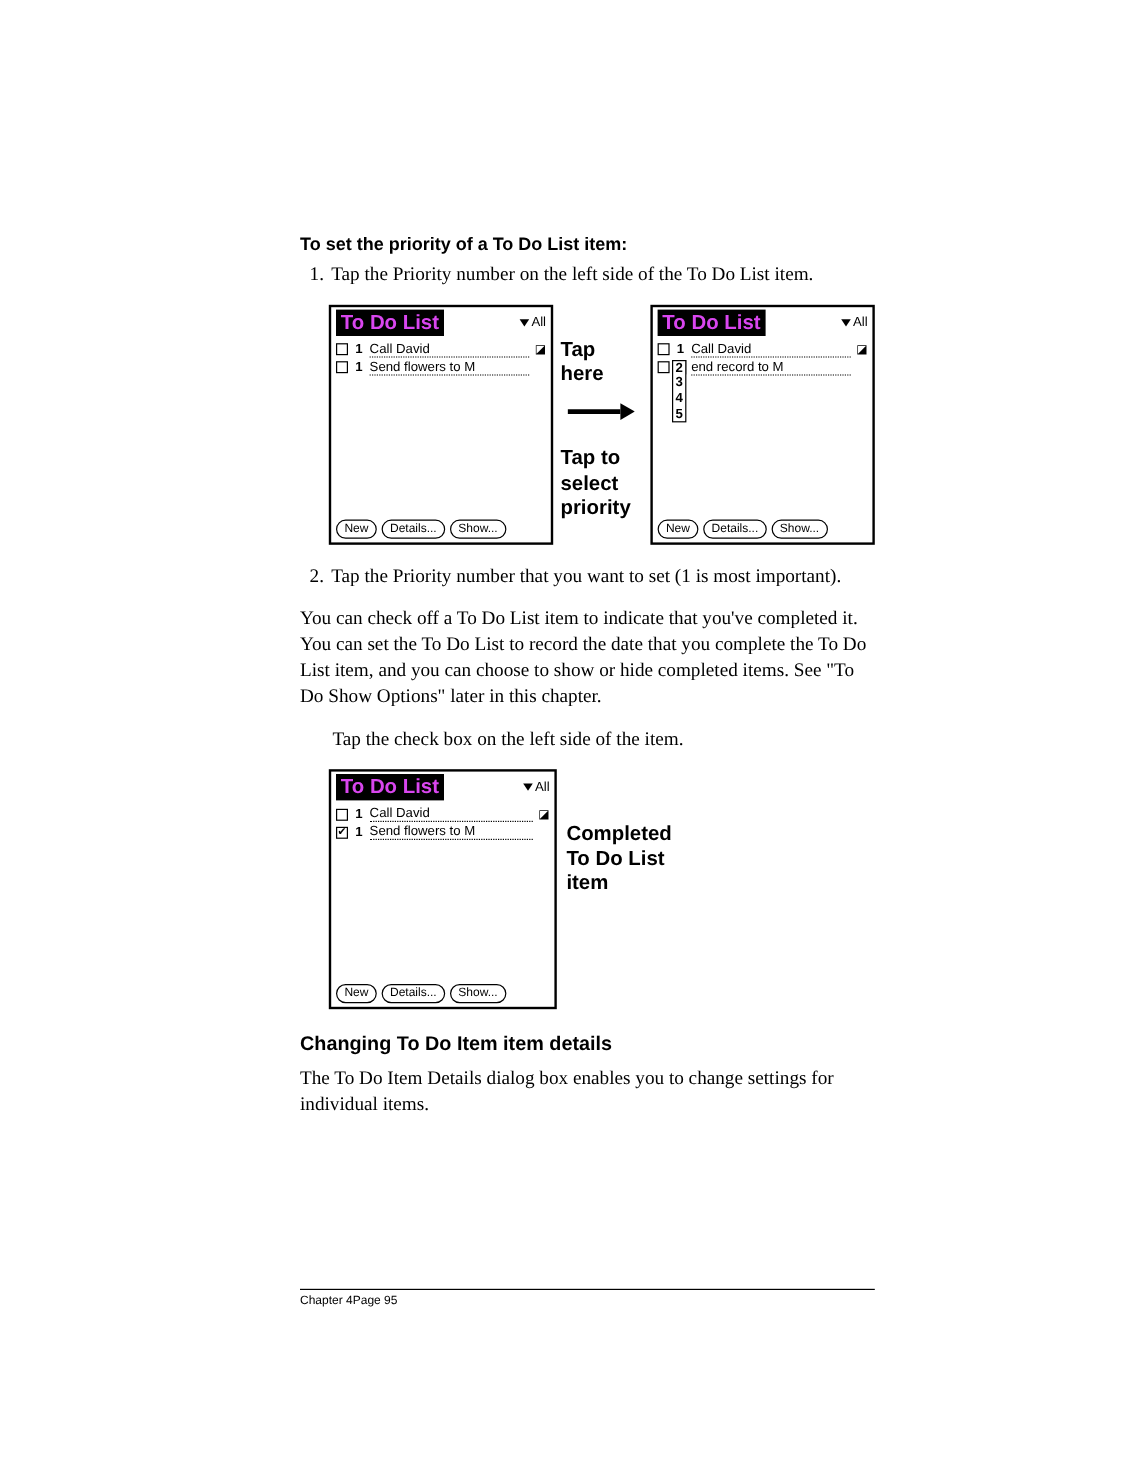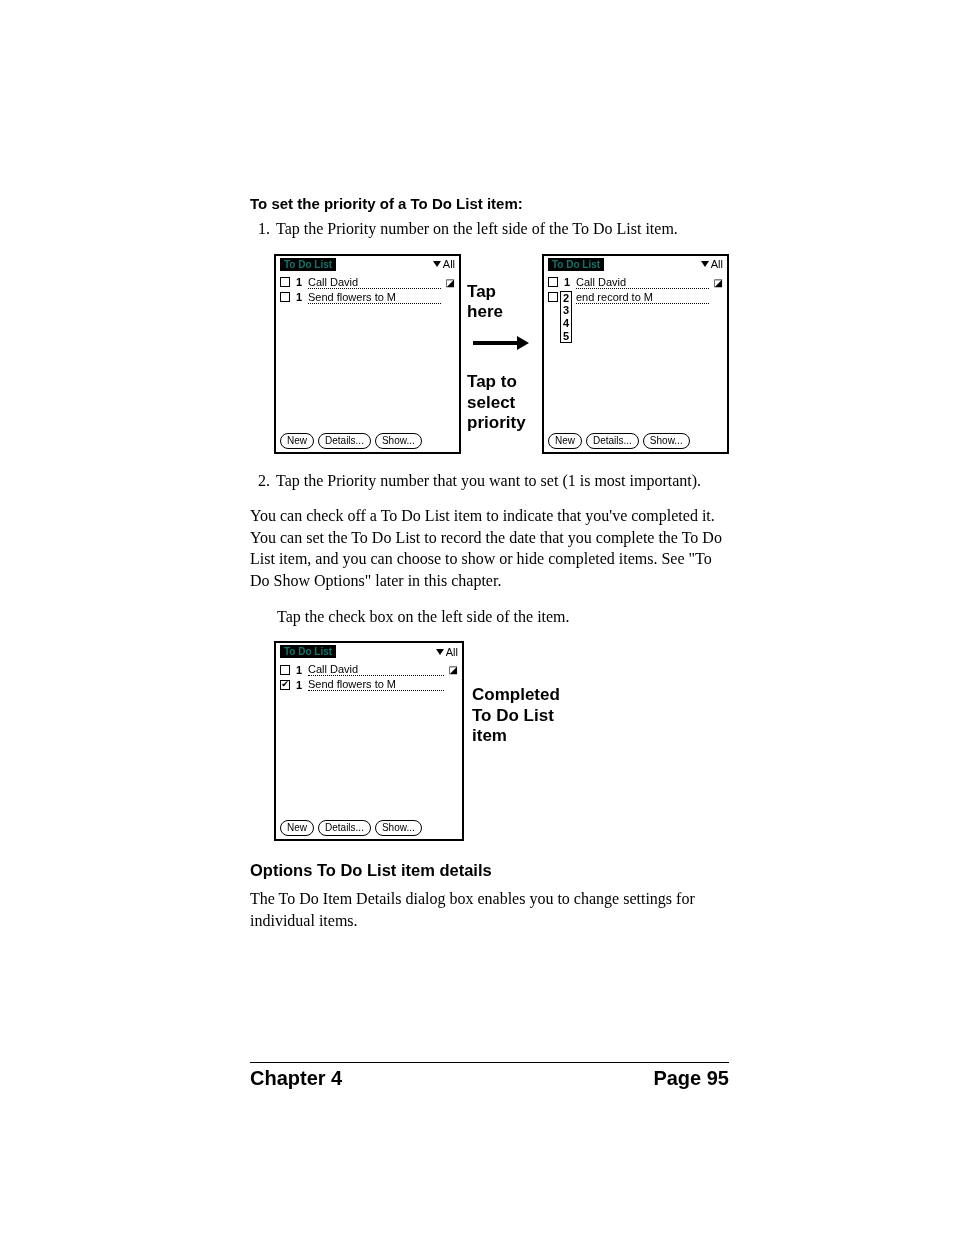--- a/index.html
+++ b/index.html
@@ -78,23 +78,23 @@
   .palm-title {
     display: flex;
     justify-content: space-between;
     align-items: center;
     padding: 2px 4px;
     font-size: 12px;
     font-weight: bold;
   }
   .palm-title .tab {
     background: #000;
-    color: #0f766e;
+    color: #d946ef;
     padding: 1px 4px;
-    font-size: 10px;
+    font-size: 17px;
   }
   .palm-title .cat {
     font-size: 11px;
     font-weight: normal;
     display: flex;
     align-items: center;
     gap: 2px;
   }
   .palm-body {
     flex: 1;
@@ -180,24 +180,23 @@
 
   
   .footer {
     position: absolute;
     left: 250px;
     right: 225px;
     bottom: 145px;
     border-top: 1.5px solid #000;
     padding-top: 4px;
     display: flex;
-    justify-content: space-between;
-    font-family: Arial, Helvetica, sans-serif;
-    font-weight: bold;
-    font-size: 20px;
+    font-family: Arial, Helvetica, sans-serif;
+    font-weight: normal;
+    font-size: 10px;
   }
 </style>
 </head>
 <body>
 
 <div class="page">
 
   <div class="sans-bold proc-head">To set the priority of a To Do List item:</div>
 
   <ol class="numbered">
@@ -319,20 +318,20 @@
         <span class="pbtn">Details...</span>
         <span class="pbtn">Show...</span>
       </div>
     </div>
     <div class="callout-col" style="width:90px; padding-left:8px;">
       <div style="height:44px;"></div>
       <div>Completed To Do List item</div>
     </div>
   </div>
 
-  <div class="section-head">Options To Do List item details</div>
+  <div class="section-head">Changing To Do Item item details</div>
   <p class="para">The To Do Item Details dialog box enables you to change settings for individual items.</p>
 
   <div class="footer">
     <span>Chapter 4</span>
     <span>Page 95</span>
   </div>
 </div>
 
 </body></html>

